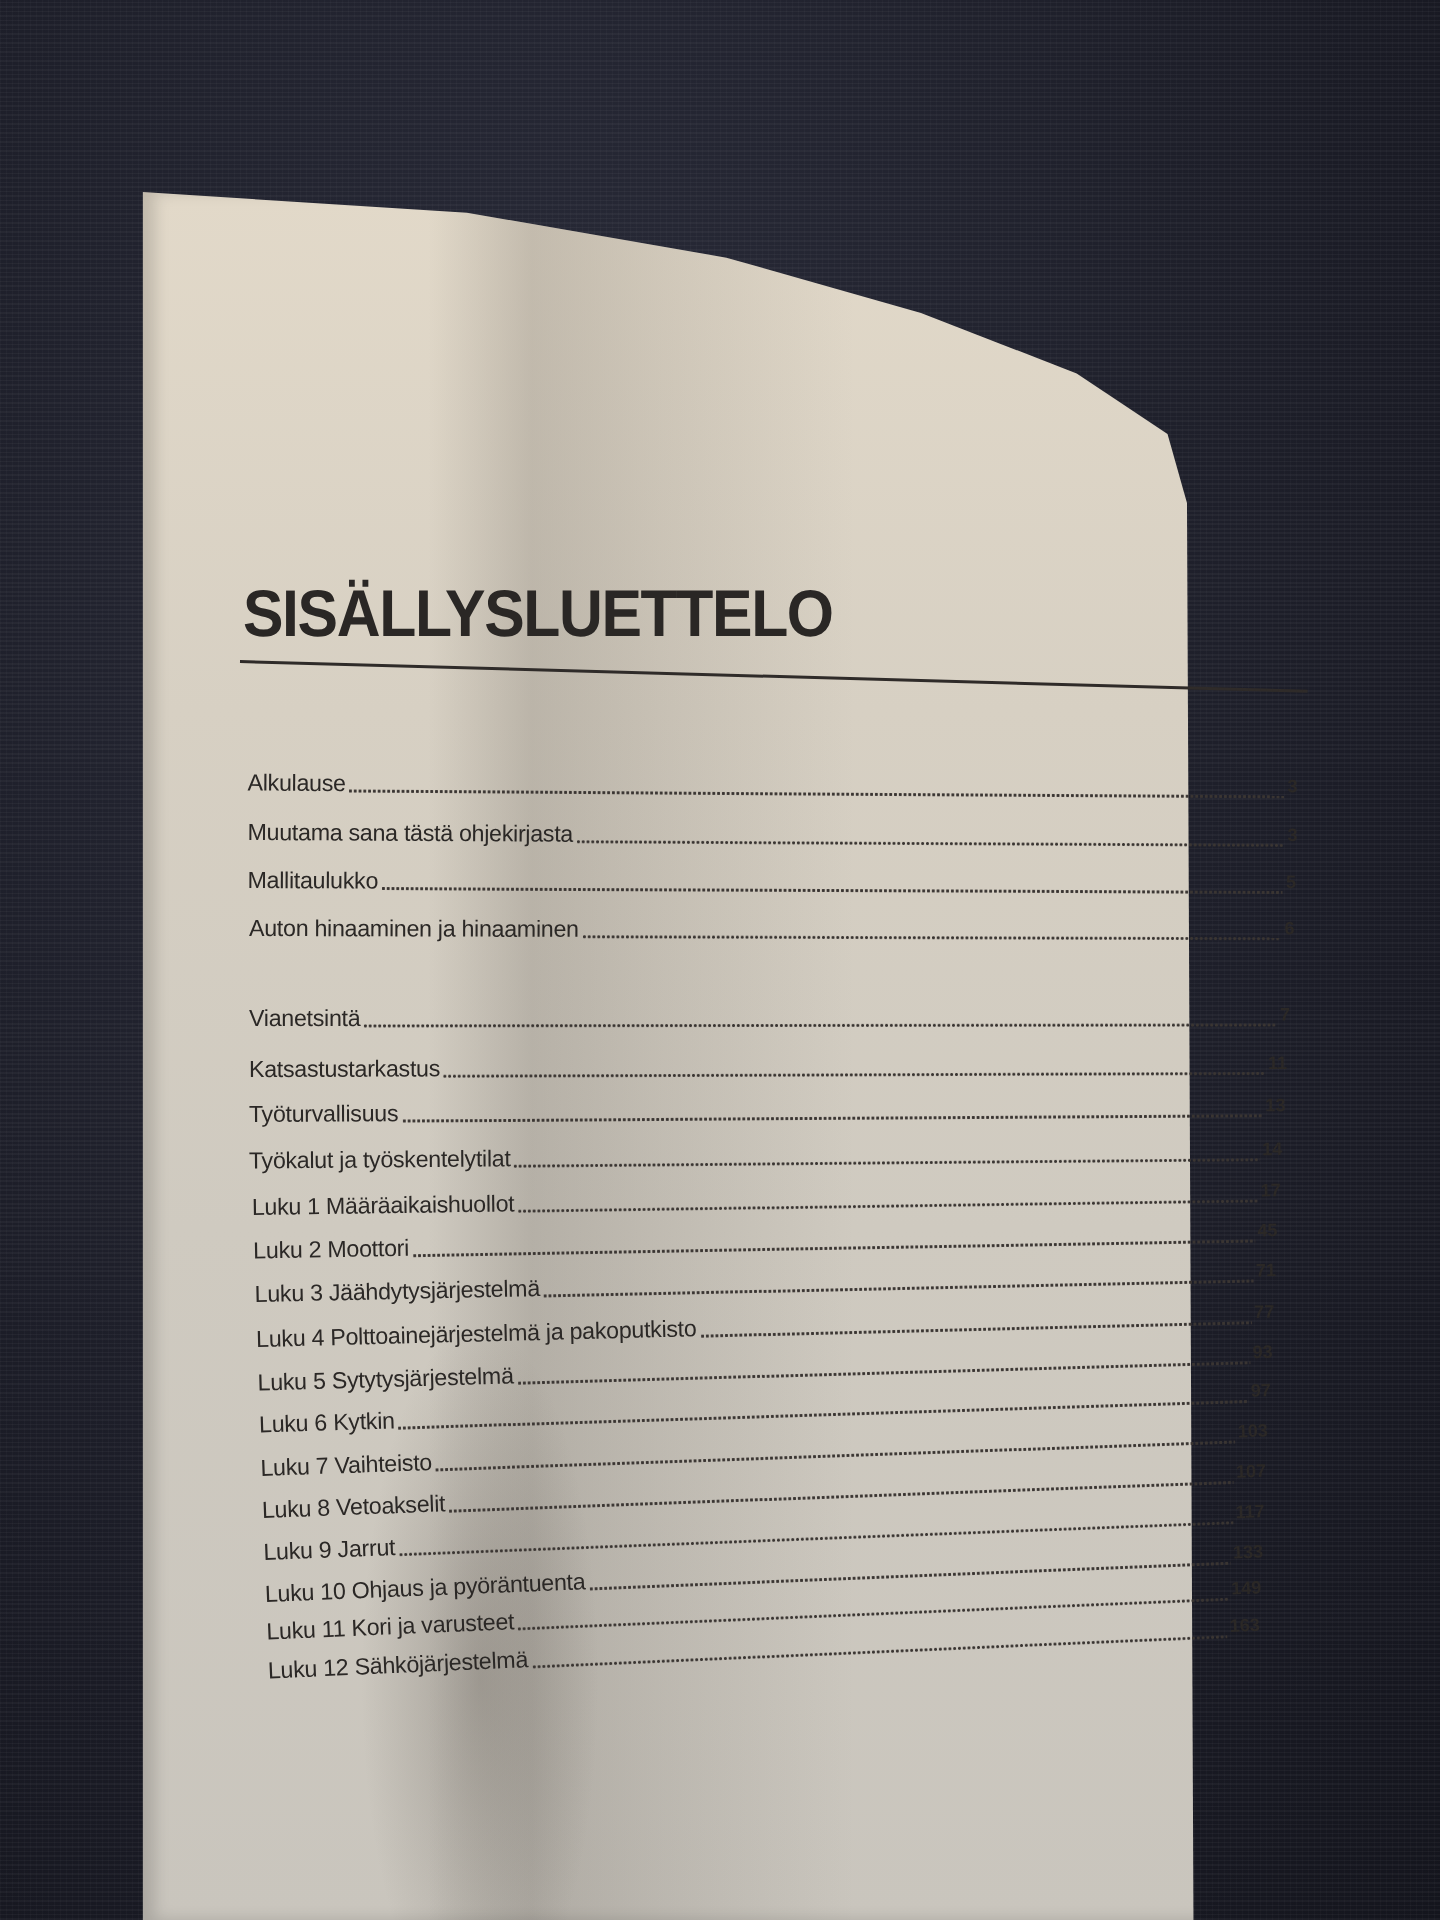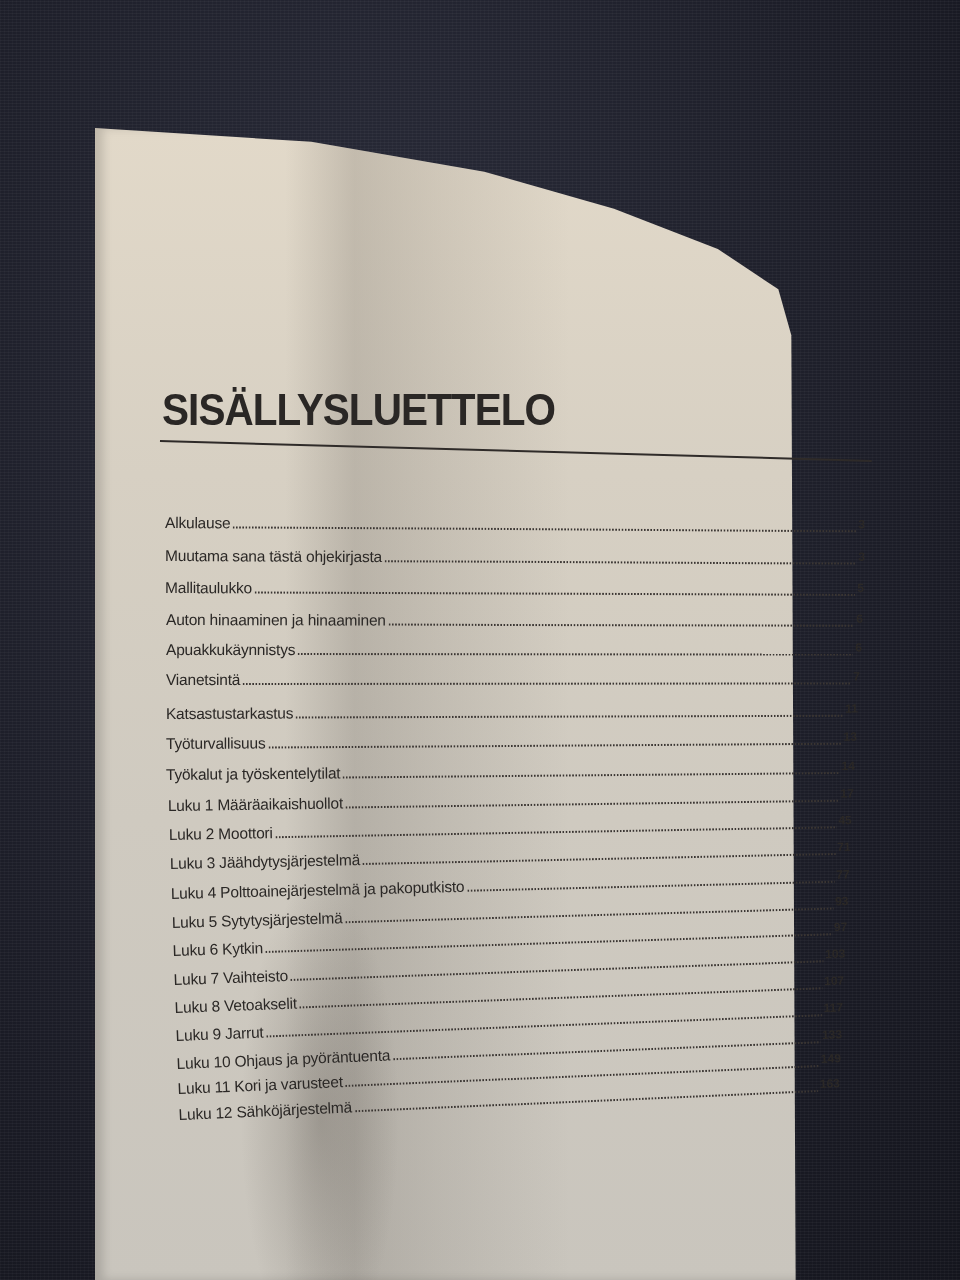--- a/index.html
+++ b/index.html
@@ -130,25 +130,20 @@
   <div class="toc-row" style="left:165px; top:575px; width:699px; transform:rotate(0.25deg);">
     <span class="toc-label">Mallitaulukko</span>
     <span class="toc-dots"></span>
     <span class="toc-page">5</span>
   </div>
   <div class="toc-row" style="left:166px; top:607px; width:697px; transform:rotate(0.15deg);">
     <span class="toc-label">Auton hinaaminen ja hinaaminen</span>
     <span class="toc-dots"></span>
     <span class="toc-page">6</span>
   </div>
-  <div class="toc-row" style="left:166px; top:637px; width:696px; transform:rotate(0.05deg);">
-    <span class="toc-label">Apuakkukäynnistys</span>
-    <span class="toc-dots"></span>
-    <span class="toc-page">6</span>
-  </div>
   <div class="toc-row" style="left:166px; top:667px; width:694px; transform:rotate(-0.05deg);">
     <span class="toc-label">Vianetsintä</span>
     <span class="toc-dots"></span>
     <span class="toc-page">7</span>
   </div>
   <div class="toc-row" style="left:166px; top:701px; width:692px; transform:rotate(-0.2deg);">
     <span class="toc-label">Katsastustarkastus</span>
     <span class="toc-dots"></span>
     <span class="toc-page">11</span>
   </div>

